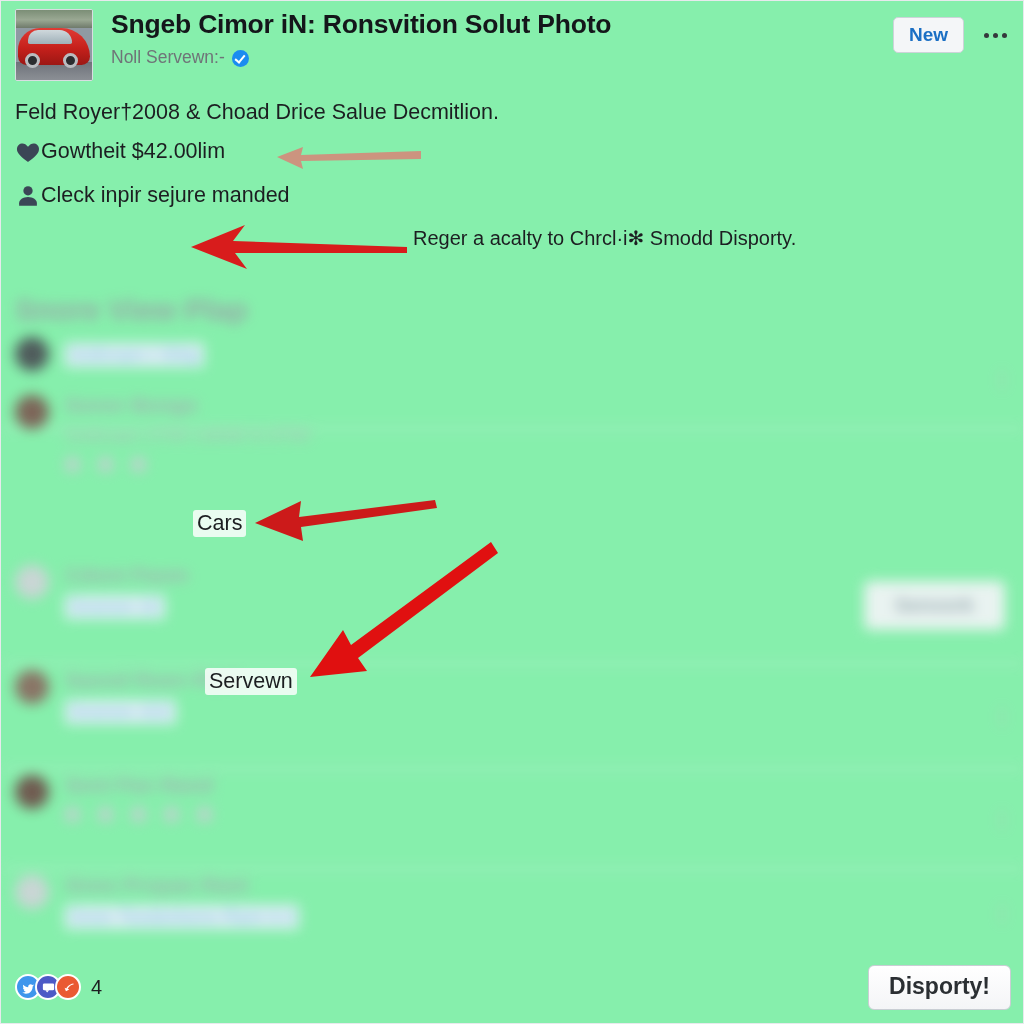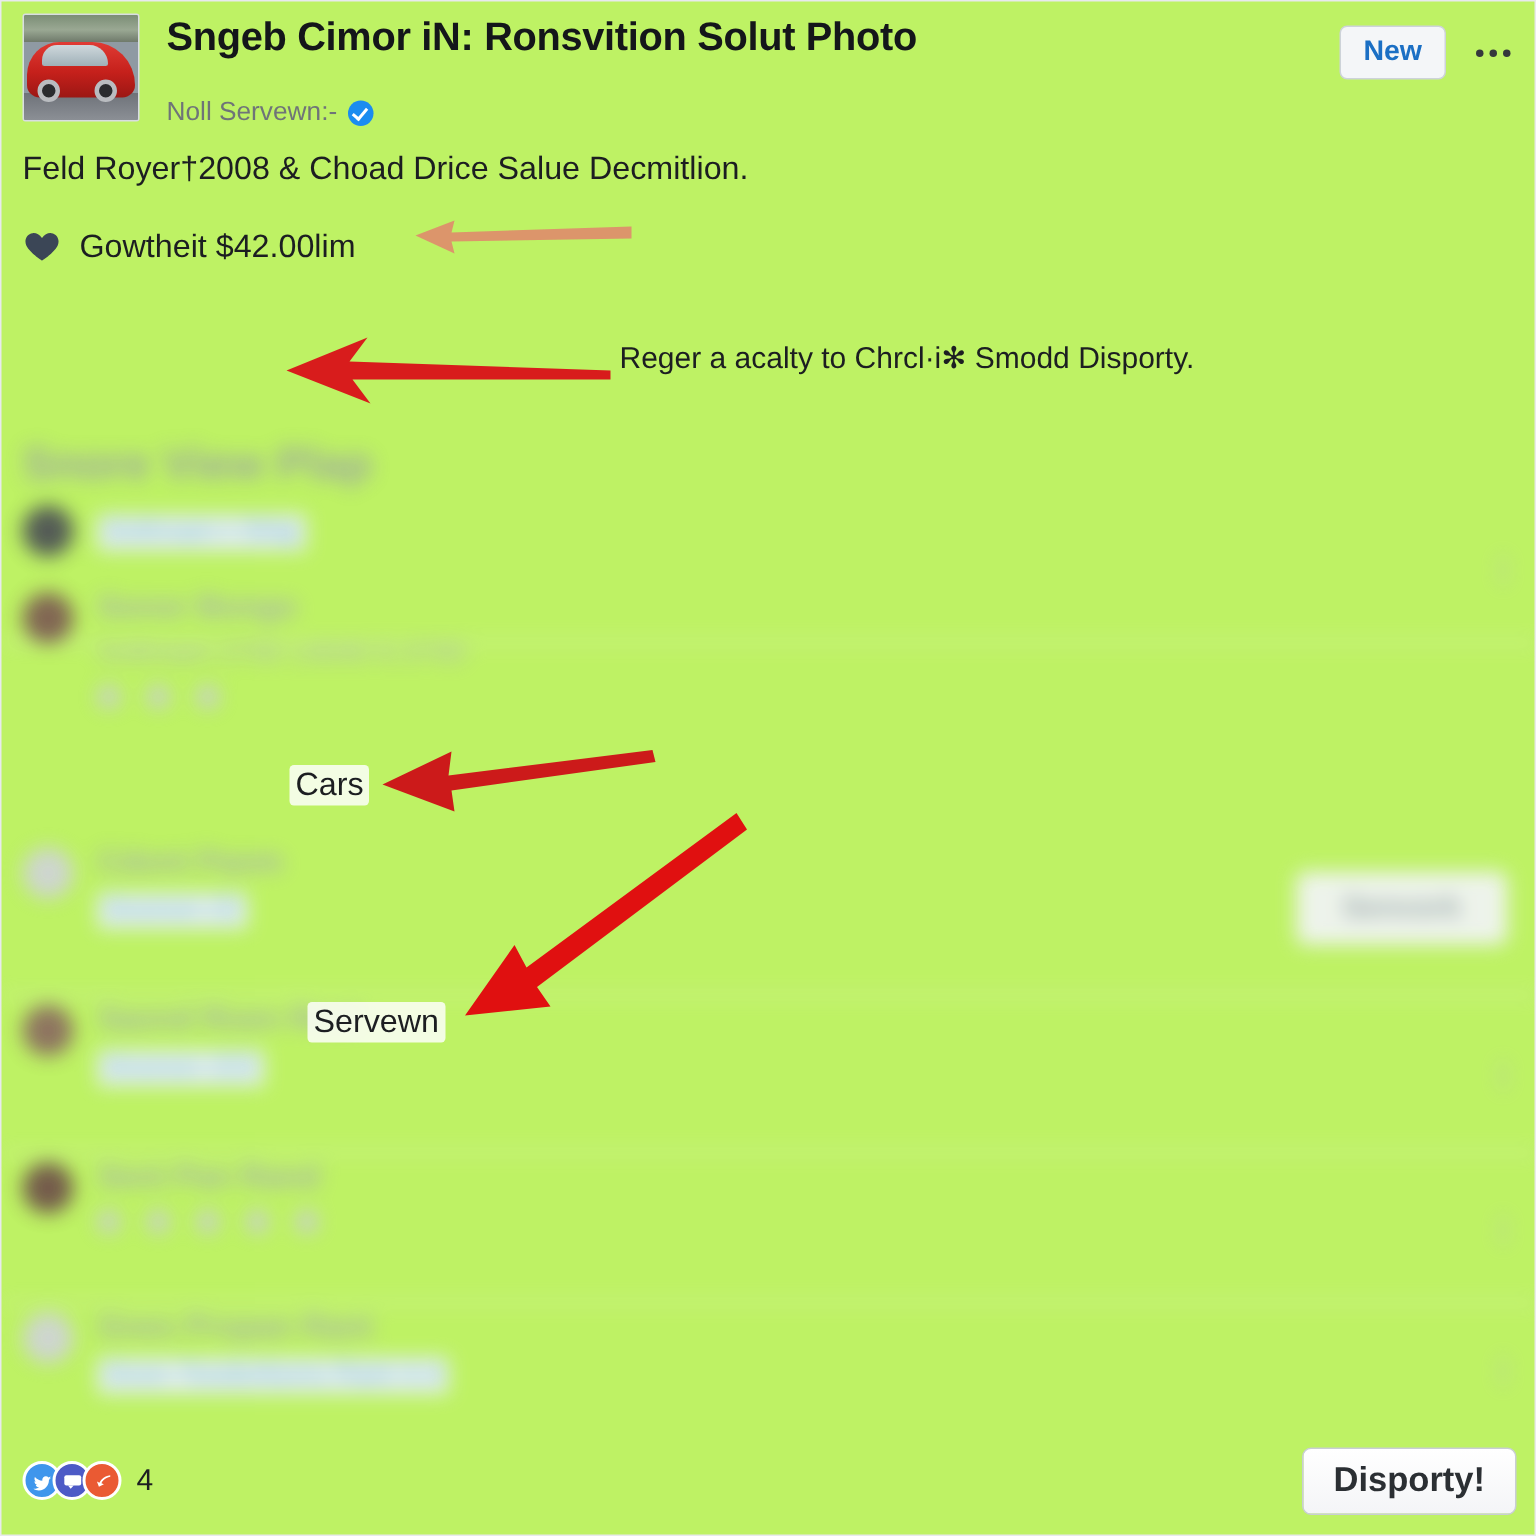--- a/index.html
+++ b/index.html
@@ -13,21 +13,21 @@
     font-family: "Liberation Sans", sans-serif;
     color: #1c1e21;
     overflow: hidden;
     position: relative;
   }
 
   .page {
     position: relative;
     width: 1024px;
     height: 1024px;
-    background: #bef264;
+    background: #86efac;
     box-sizing: border-box;
     border: 1px solid #e8eaed;
   }
 
   
   .header {
     position: absolute;
     left: 0; top: 0;
     width: 1024px;
     height: 92px;
@@ -89,21 +89,21 @@
   }
   .head-title {
     font-size: 26.5px;
     font-weight: bold;
     letter-spacing: -0.2px;
     color: #14161a;
     line-height: 1.15;
     white-space: nowrap;
   }
   .head-sub {
-    margin-top: 26px;
+    margin-top: 9px;
     font-size: 17.5px;
     color: #6f7478;
     display: flex;
     align-items: center;
     gap: 7px;
     line-height: 1.1;
   }
   .verified {
     display: inline-block;
     width: 17px; height: 17px;
@@ -164,23 +164,23 @@
   }
 
   
   .feat-list {
     position: absolute;
     left: 14px; top: 138px;
     width: 700px;
   }
   .feat-row {
     display: flex;
-    align-items: flex-end;
+    align-items: flex-start;
     height: 38px;
-    gap: 12px;
+    gap: 0;
     margin-bottom: 6px;
   }
   .feat-icon {
     width: 26px; height: 26px;
     flex: 0 0 auto;
     position: relative;
     color: #3b4656;
   }
   .feat-icon svg { display:block; width:26px; height:26px; }
   .feat-label {
@@ -405,20 +405,29 @@
 
     <div class="feat-row">
       <span class="feat-icon">
         <svg viewBox="0 0 24 24" fill="currentColor">
             <path d="M12 21s-7.5-4.8-9.6-9.1C.8 8.4 2.6 4.6 6.2 4.1c2.1-.3 4.1.8 5.8 3 1.7-2.2 3.7-3.3 5.8-3 3.6.5 5.4 4.3 3.8 7.8C19.5 16.2 12 21 12 21z"></path>
           </svg>
       </span>
       <span class="feat-label">Gowtheit $42.00lim</span>
     </div>
 
+    <div class="feat-row">
+      <span class="feat-icon">
+        <svg viewBox="0 0 24 24" fill="currentColor">
+            <circle cx="12" cy="7.2" r="4.3"></circle>
+            <path d="M12 13c-4.6 0-8.2 2.6-8.2 5.6V21h16.4v-2.4C20.2 15.6 16.6 13 12 13z"></path>
+          </svg>
+      </span>
+      <span class="feat-label">Cleck inpir sejure manded</span>
+    </div>
 
   </div>
 
   <div class="side-note">Reger a acalty to Chrcl·i✻ Smodd Disporty.</div>
 
   <div class="blur-zone">
     <div class="blur-inner">
 
       <div class="bz-heading">Snore View Plap</div>
 

